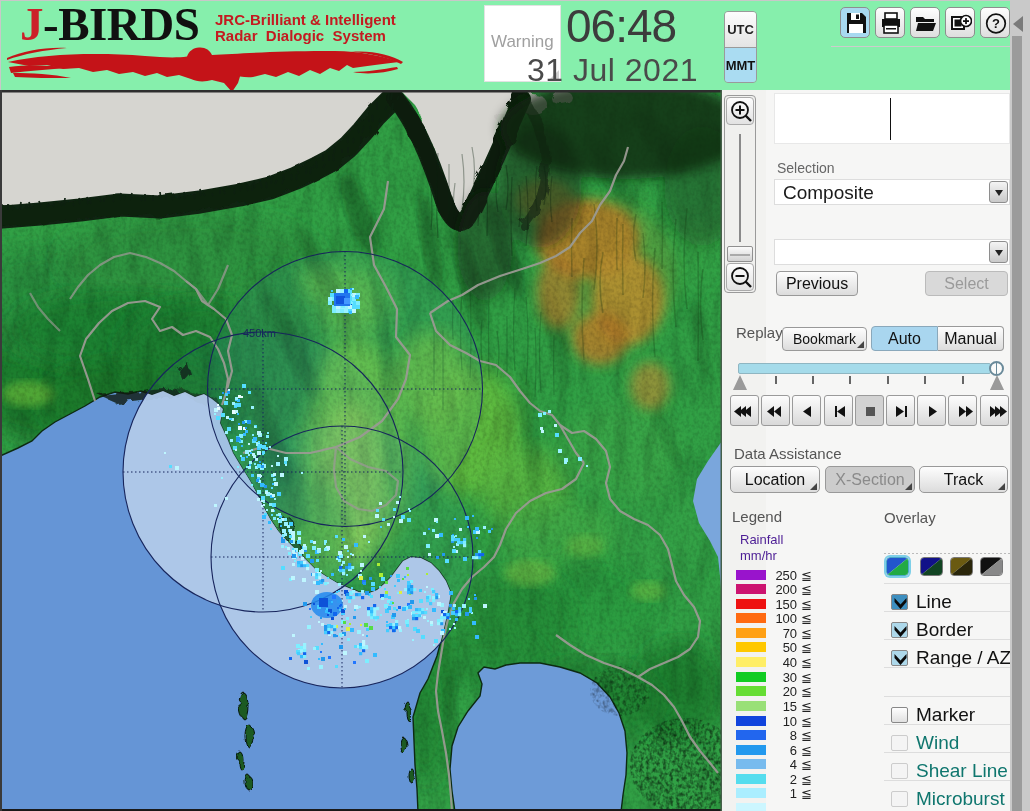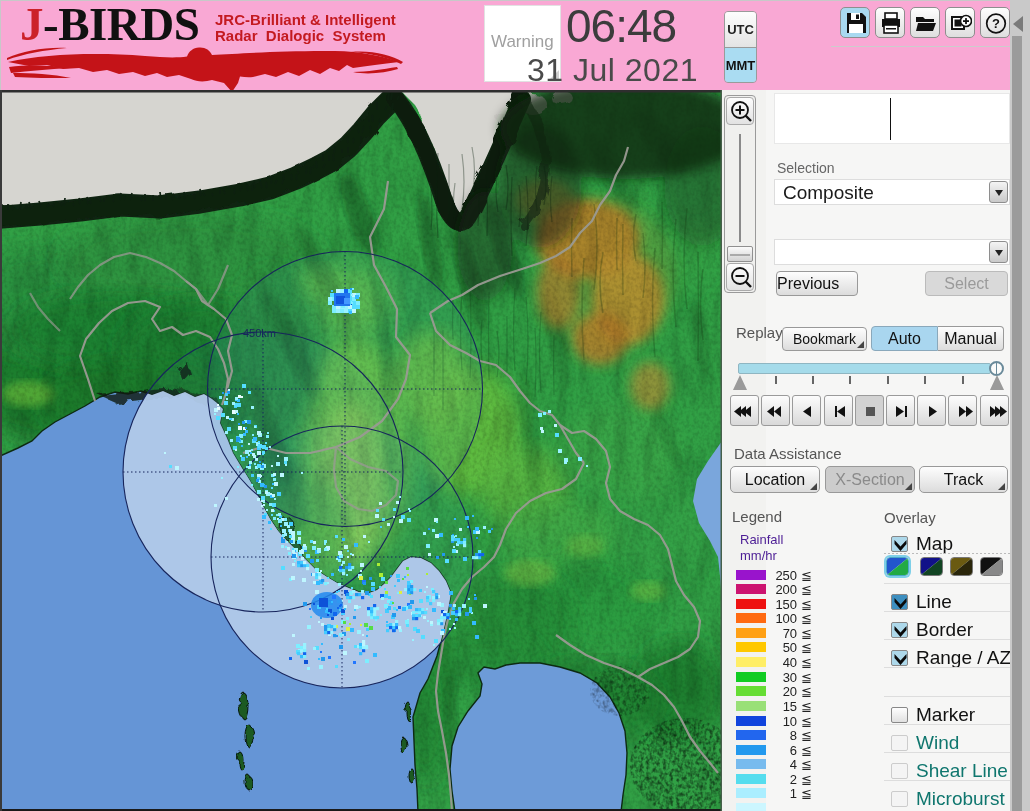--- a/index.html
+++ b/index.html
@@ -1,19 +1,19 @@
 <!DOCTYPE html>
 <html><head>
 <meta charset="utf-8">
 <style>
 * { margin:0; padding:0; box-sizing:border-box; }
 html,body { width:1030px; height:811px; overflow:hidden; background:#fff; font-family:"Liberation Sans",sans-serif; }
 #root { position:relative; width:1030px; height:811px; background:#f4f4f2; }
 
-#topbar { position:absolute; left:0; top:0; width:1030px; height:90px; background:#f9a8d4; border-top:1px solid #c8c8c8; border-left:1px solid #c8c8c8; }
+#topbar { position:absolute; left:0; top:0; width:1030px; height:90px; background:#86efac; border-top:1px solid #c8c8c8; border-left:1px solid #c8c8c8; }
 #jbirds { position:absolute; left:19px; top:0px; font-family:"Liberation Serif",serif; font-weight:bold; font-size:47px; letter-spacing:-0.5px; color:#111; line-height:1; }
 #jbirds .j { color:#cc2129; }
 #jrc { position:absolute; left:214px; top:11px; color:#c41a20; font-weight:bold; font-size:15px; line-height:1.06; letter-spacing:0px; }
 #warnbox { position:absolute; left:483px; top:4px; width:77px; height:77px; background:#fff; border:1px solid #e2e2e2; }
 #warnbox span { position:absolute; left:6px; top:26px; color:#a0a0a0; font-size:17px; }
 #warncorner { position:absolute; right:1px; bottom:1px; width:0; height:0; border-left:10px solid transparent; border-bottom:10px solid #cfcfcf; }
 #time { position:absolute; left:565px; top:-2px; font-size:46px; color:#3c3c3c; letter-spacing:-1px; }
 #date { position:absolute; left:526px; top:51px; font-size:32px; letter-spacing:0.5px; color:#4a4a4a; }
 #utcmmt { position:absolute; left:723px; top:10px; width:33px; height:72px; border:1px solid #9a9a9a; border-radius:4px; overflow:hidden; }
 #utc { height:36px; background:linear-gradient(#fdfdfd,#e4e4e4); border-bottom:1px solid #9a9a9a; text-align:center; font-size:13px; font-weight:bold; color:#222; line-height:36px; }
@@ -43,21 +43,21 @@
 
 #panel { position:absolute; left:766px; top:90px; width:244px; height:721px; background:#f6f6f5; }
 #namebox { position:absolute; left:774px; top:93px; width:236px; height:51px; background:#fff; border:1px solid #e8e8e8; }
 #caret { position:absolute; left:115px; top:4px; width:1px; height:42px; background:#111; }
 #sel-label { position:absolute; left:777px; top:160px; font-size:14px; color:#666; }
 .ddrow { position:absolute; left:774px; width:236px; height:26px; background:#fff; border:1px solid #ddd; }
 .ddrow .txt { position:absolute; left:8px; top:2px; font-size:19px; color:#1a1a1a; }
 .ddbtn { position:absolute; right:1px; top:1px; width:19px; height:22px; background:linear-gradient(#f4f4f4,#c9c9c9); border:1px solid #8e8e8e; border-radius:3px; }
 .ddbtn:after { content:""; position:absolute; left:5px; top:8px; width:0; height:0; border-left:4px solid transparent; border-right:4px solid transparent; border-top:6px solid #222; }
 #dd1 { top:179px; } #dd2 { top:209px; } #dd3 { top:239px; }
-#btn-prev { position:absolute; left:776px; top:271px; width:82px; height:25px; background:linear-gradient(#fdfdfd,#dcdcdc); border:1px solid #999; border-radius:4px; font-size:16px; color:#111; text-align:left; line-height:23px; }
+#btn-prev { position:absolute; left:776px; top:271px; width:82px; height:25px; background:linear-gradient(#fdfdfd,#dcdcdc); border:1px solid #999; border-radius:4px; font-size:16px; color:#111; text-align:center; line-height:23px; }
 #btn-select { position:absolute; left:925px; top:271px; width:83px; height:25px; background:#d9d9d9; border:1px solid #bbb; border-radius:4px; font-size:16px; color:#9a9a9a; text-align:center; line-height:23px; }
 
 #replay-label { position:absolute; left:736px; top:324px; font-size:15px; color:#555; }
 #btn-bookmark { position:absolute; left:782px; top:327px; width:85px; height:24px; background:linear-gradient(#fdfdfd,#dcdcdc); border:1px solid #999; border-radius:4px; font-size:14px; color:#111; text-align:center; line-height:22px; }
 #btn-auto { position:absolute; left:871px; top:326px; width:67px; height:25px; background:#a9d6ef; border:1px solid #8aa8bb; border-radius:4px 0 0 4px; font-size:16px; color:#111; text-align:center; line-height:23px; }
 #btn-manual { position:absolute; left:938px; top:326px; width:66px; height:25px; background:linear-gradient(#fdfdfd,#dcdcdc); border:1px solid #999; border-left:none; border-radius:0 4px 4px 0; font-size:16px; color:#111; text-align:center; line-height:23px; }
 .corner { position:absolute; right:2px; bottom:2px; width:0; height:0; border-left:7px solid transparent; border-bottom:7px solid #444; }
 #slider { position:absolute; left:738px; top:363px; width:253px; height:11px; background:#a5dbea; border:1px solid #8fb6c2; border-radius:2px; }
 #sknob { position:absolute; left:989px; top:361px; width:15px; height:15px; border:2px solid #6a8a9a; border-radius:50%; background:rgba(255,255,255,0.5); }
 #sknob:after { content:""; position:absolute; left:5px; top:0px; width:1px; height:11px; background:#6a8a9a; }
@@ -1368,28 +1368,20 @@
         <polygon points="17,10.0 17,21.0 24,15.5" fill="#111"></polygon>
       </svg>
     </div>
 <div class="pbtn" style="left:980px">
       <svg width="29" height="31" viewBox="0 0 29 31">
         <polygon points="9,10.0 9,21.0 16,15.5" fill="#111"></polygon>
         <polygon points="14,10.0 14,21.0 21,15.5" fill="#111"></polygon>
         <polygon points="19,10.0 19,21.0 26,15.5" fill="#111"></polygon>
       </svg>
     </div>
-<div class="ovrow" style="top:531px">
-      <div class="cb on" style="background:#add8ea">
-        <svg width="15" height="14" viewBox="0 0 15 14">
-          <path d="M1.5,2 L7.5,8.5 L13.5,2 L13.5,6 L7.5,13 L1.5,6 Z" fill="#0a0a0a"></path>
-        </svg>
-      </div>
-      <span class="lbl">Map</span>
-    </div>
 <div class="ovrow" style="top:589px">
       <div class="cb on" style="background:#3d8fc0">
         <svg width="15" height="14" viewBox="0 0 15 14">
           <path d="M1.5,2 L7.5,8.5 L13.5,2 L13.5,6 L7.5,13 L1.5,6 Z" fill="#0a0a0a"></path>
         </svg>
       </div>
       <span class="lbl">Line</span>
     </div>
 <div class="ovrow" style="top:617px">
       <div class="cb on" style="background:#add8ea">

